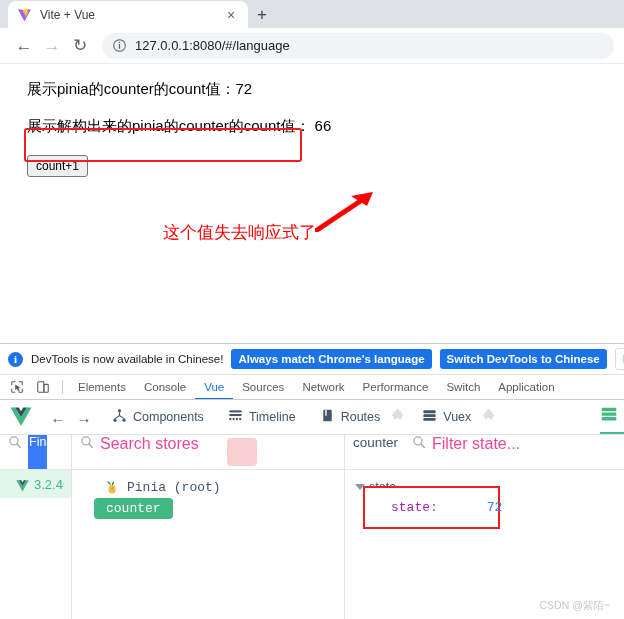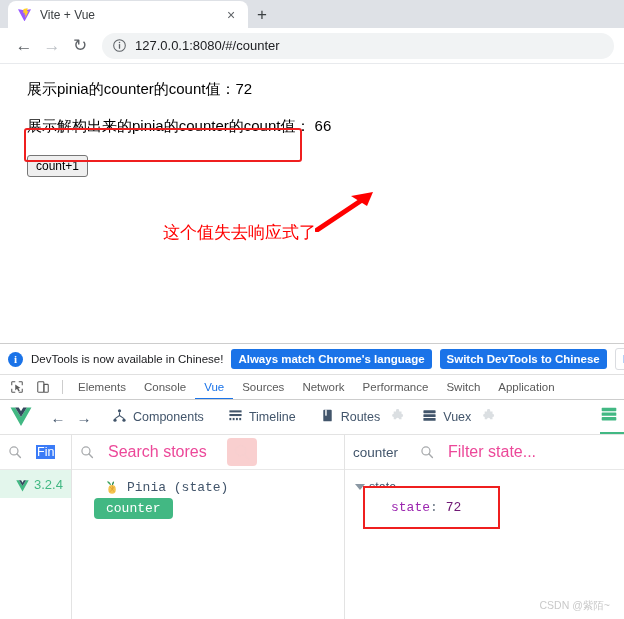--- a/index.html
+++ b/index.html
@@ -281,23 +281,22 @@
     min-width: 0;
   }
   .col-find { width: 72px; border-right: 1px solid #e3e3e3; }
   .col-stores { width: 273px; border-right: 1px solid #e3e3e3; }
   .col-detail { flex: 1; }
 
   .col-head {
     height: 35px;
     flex: 0 0 35px;
     display: flex;
-    align-items: center;
     padding: 0 8px;
-    gap: 14px;
+    gap: 6px;
     border-bottom: 1px solid #e8e8e8;
     overflow: hidden;
     position: relative;
   }
   .search-glyph { width: 14px; height: 14px; flex: 0 0 14px; opacity: .55; }
   .find-text {
     font-size: 12.5px;
     color: #fff;
     background: #3b7bf7;
     padding: 0 1px;
@@ -382,21 +381,21 @@
     cursor: pointer;
   }
   .kv-row {
     font-family: "Liberation Mono", monospace;
     font-size: 13px;
     padding-left: 26px;
     white-space: nowrap;
   }
   .kv-key { color: #9c27b0; }
   .kv-colon { color: #6b7785; }
-  .kv-val { color: #701a75; }
+  .kv-val { color: #3b82f6; margin-left: 41px; }
   .redbox-state {
     position: absolute;
     left: 18px; top: 16px;
     width: 137px; height: 43px;
     border: 2px solid #ef1f1f;
     background: #fff;
     display: flex;
     align-items: center;
     pointer-events: none;
   }
@@ -431,21 +430,21 @@
   <div class="nav-btn disabled">→</div>
   <div class="nav-btn">↻</div>
   <div class="omnibox">
     <span class="omnibox-icon">
       <svg width="15" height="15" viewBox="0 0 16 16">
         <circle cx="8" cy="8" r="6.2" fill="none" stroke="#5f6368" stroke-width="1.1"></circle>
         <circle cx="8" cy="4.8" r="0.8" fill="#5f6368"></circle>
         <rect x="7.3" y="6.4" width="1.4" height="5" rx="0.6" fill="#5f6368"></rect>
       </svg>
     </span>
-    <span class="omnibox-url">127.0.0.1:8080/#/counter</span>
+    <span class="omnibox-url">127.0.0.1:8080/#/language</span>
   </div>
 </div>
 
 <div class="page">
   <div class="page-line line1">展示pinia的counter的count值：72</div>
   <div class="page-line line2">展示解构出来的pinia的counter的count值： 66</div>
   <button class="count-btn">count+1</button>
 
   <div class="redbox-page"></div>
 
@@ -610,21 +609,21 @@
       <div class="tree-area">
         <div class="tree-root">
           <span class="pine-icon">
             <svg width="15" height="15" viewBox="0 0 16 16">
               <ellipse cx="8.6" cy="10" rx="4" ry="4.6" fill="#f5c451"></ellipse>
               <path d="M8.6 5.6 L9.5 10 M6.4 7.2 L11 12.6 M11 7.2 L6.4 12.6" stroke="#d99b2a" stroke-width="0.7"></path>
               <path d="M7 5.5 C4.5 4 3 2 3.6 1.4 C4.4 0.9 6.3 2.4 7.4 4.6 Z" fill="#3aa35f"></path>
               <path d="M8.4 5.2 C8.6 2.8 9.6 1.3 10.4 1.6 C11 2 10.6 3.8 9.4 5.4 Z" fill="#2f8a4f"></path>
             </svg>
           </span>
-          <span class="tree-root-label">Pinia (state)</span>
+          <span class="tree-root-label">Pinia (root)</span>
         </div>
         <div class="store-chip">counter</div>
       </div>
     </div>
 
     <div class="pinia-col col-detail">
       <div class="col-head">
         <span class="store-title">counter</span>
         <span class="search-glyph">
           <svg width="14" height="14" viewBox="0 0 16 16">

